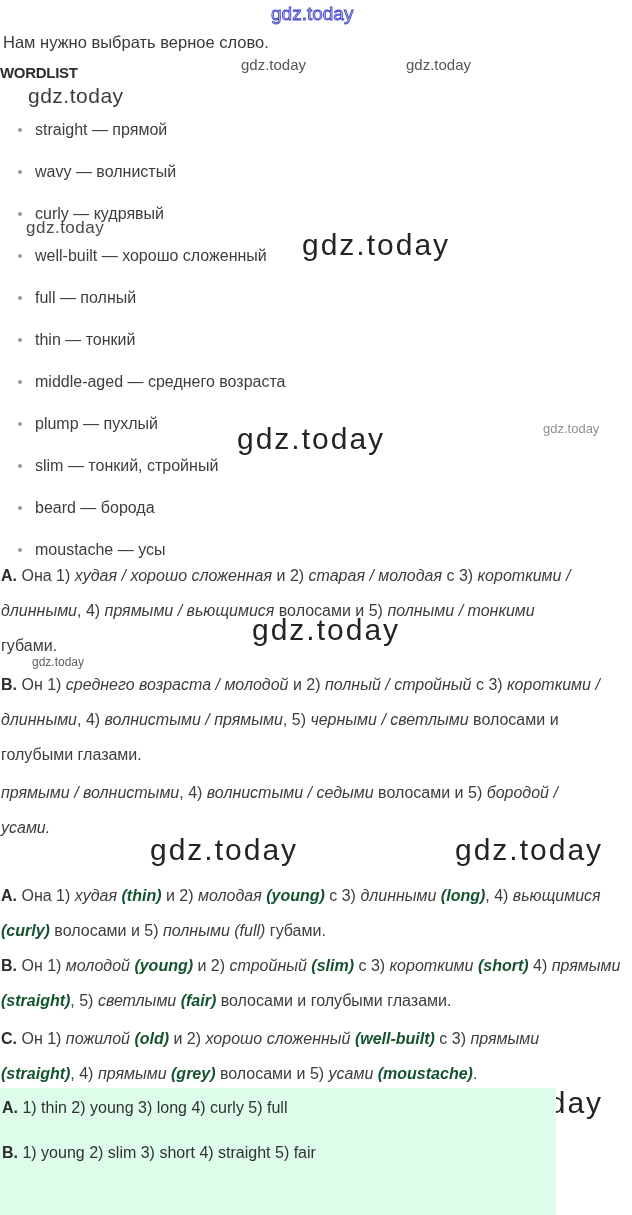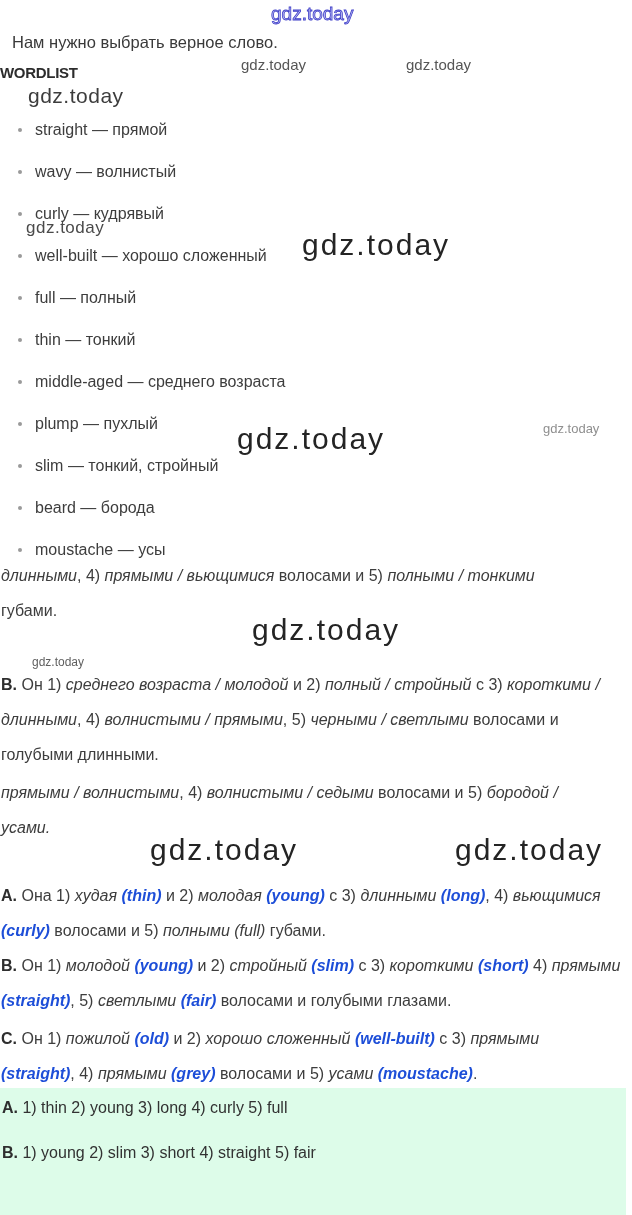--- a/index.html
+++ b/index.html
@@ -1,36 +1,36 @@
 <!DOCTYPE html>
 <html><head>
 <meta charset="utf-8">
 <style>
   html,body{margin:0;padding:0;background:#ffffff;}
   body{width:632px;height:1215px;position:relative;overflow:hidden;
        font-family:"Liberation Sans",sans-serif;color:#3b3b3b;}
   .abs{position:absolute;}
   
-  .intro{left:12px;top:33px;font-size:16.5px;color:#3a3a3a;}
+  .intro{left:3px;top:33px;font-size:16.5px;color:#3a3a3a;}
   .wl-title{left:0;top:64px;font-size:15px;font-weight:700;color:#2c2c2c;letter-spacing:-0.3px;}
   
   ul.wordlist{margin:0;padding:0;list-style:none;}
   li.wl{position:absolute;left:35px;font-size:16px;color:#3d3d3d;}
   li.wl .dot{position:absolute;left:-17px;top:7px;width:4px;height:4px;border-radius:50%;background:#9a9a9a;}
   .wl0{top:121px}.wl1{top:163px}.wl2{top:205px}.wl3{top:247px}.wl4{top:289px}.wl5{top:331px}
   .wl6{top:373px}.wl7{top:415px}.wl8{top:457px}.wl9{top:499px}.wl10{top:541px}
   
   .para{position:absolute;left:1px;width:630px;font-size:16px;color:#3d3d3d;}
   .para .tline{height:35px;line-height:1.25;}
   .pg0{top:566px}.pg1{top:675px}.pg2{top:783px}.pg3{top:886px}.pg4{top:956px}.pg5{top:1029px}
   .i{font-style:italic;}
   .b{font-weight:700;color:#2e2e2e;}
-  .bi{font-style:italic;font-weight:700;color:#1d4ed8;}
+  .bi{font-style:italic;font-weight:700;color:#14532d;}
   
-  .answers-box{position:absolute;left:0;top:1088px;width:626px;height:127px;}
+  .answers-box{position:absolute;left:0;top:1088px;width:556px;height:127px;}
   .ansline{position:absolute;left:2px;width:610px;font-size:16px;color:#323232;}
   .ansline .tline{height:22px;line-height:1.25;}
   .ans0{top:10px}.ans1{top:55px}.ans2{top:100px}
   
   .wm{position:absolute;white-space:nowrap;pointer-events:none;}
   .wm-big{letter-spacing:2px;color:#242424;font-weight:400;}
   .wm-blue{left:271px;top:3px;font-size:19px;color:#b9b9f2;-webkit-text-stroke:0.8px #4040c8;}
   .wm2{left:241px;top:56px;font-size:15px;color:#565656;}
   .wm3{left:406px;top:56px;font-size:15px;color:#565656;}
   .wm4{left:28px;top:84px;font-size:21px;color:#3c3c3c;letter-spacing:0.5px;}
@@ -73,27 +73,28 @@
     <li class="wl wl4"><span class="dot"></span><span>full — полный</span></li>
     <li class="wl wl5"><span class="dot"></span><span>thin — тонкий</span></li>
     <li class="wl wl6"><span class="dot"></span><span>middle-aged — среднего возраста</span></li>
     <li class="wl wl7"><span class="dot"></span><span>plump — пухлый</span></li>
     <li class="wl wl8"><span class="dot"></span><span>slim — тонкий, стройный</span></li>
     <li class="wl wl9"><span class="dot"></span><span>beard — борода</span></li>
     <li class="wl wl10"><span class="dot"></span><span>moustache — усы</span></li>
   </ul>
 
 <div class="para pg0">
+    <div class="tline"><span class="b">A.</span><span> Она 1) </span><span class="i">худая / хорошо сложенная</span><span> и 2) </span><span class="i">старая / молодая</span><span> с 3) </span><span class="i">короткими /</span></div>
     <div class="tline"><span class="i">длинными</span><span>, 4) </span><span class="i">прямыми / вьющимися</span><span> волосами и 5) </span><span class="i">полными / тонкими</span></div>
     <div class="tline"><span>губами.</span></div>
   </div>
 <div class="para pg1">
     <div class="tline"><span class="b">B.</span><span> Он 1) </span><span class="i">среднего возраста / молодой</span><span> и 2) </span><span class="i">полный / стройный</span><span> с 3) </span><span class="i">короткими /</span></div>
     <div class="tline"><span class="i">длинными</span><span>, 4) </span><span class="i">волнистыми / прямыми</span><span>, 5) </span><span class="i">черными / светлыми</span><span> волосами и</span></div>
-    <div class="tline"><span>голубыми длинными.</span></div>
+    <div class="tline"><span>голубыми глазами.</span></div>
   </div>
 <div class="para pg2">
     <div class="tline"><span class="i">прямыми / волнистыми</span><span>, 4) </span><span class="i">волнистыми / седыми</span><span> волосами и 5) </span><span class="i">бородой /</span></div>
     <div class="tline"><span class="i">усами.</span></div>
   </div>
 
 <div class="para pg3">
     <div class="tline"><span class="b">A.</span><span> Она 1) </span><span class="i">худая</span><span> </span><span class="bi">(thin)</span><span> и 2) </span><span class="i">молодая</span><span> </span><span class="bi">(young)</span><span> с 3) </span><span class="i">длинными</span><span> </span><span class="bi">(long)</span><span>, 4) </span><span class="i">вьющимися</span></div>
     <div class="tline"><span class="bi">(curly)</span><span> волосами и 5) </span><span class="i">полными (full)</span><span> губами.</span></div>
   </div>

